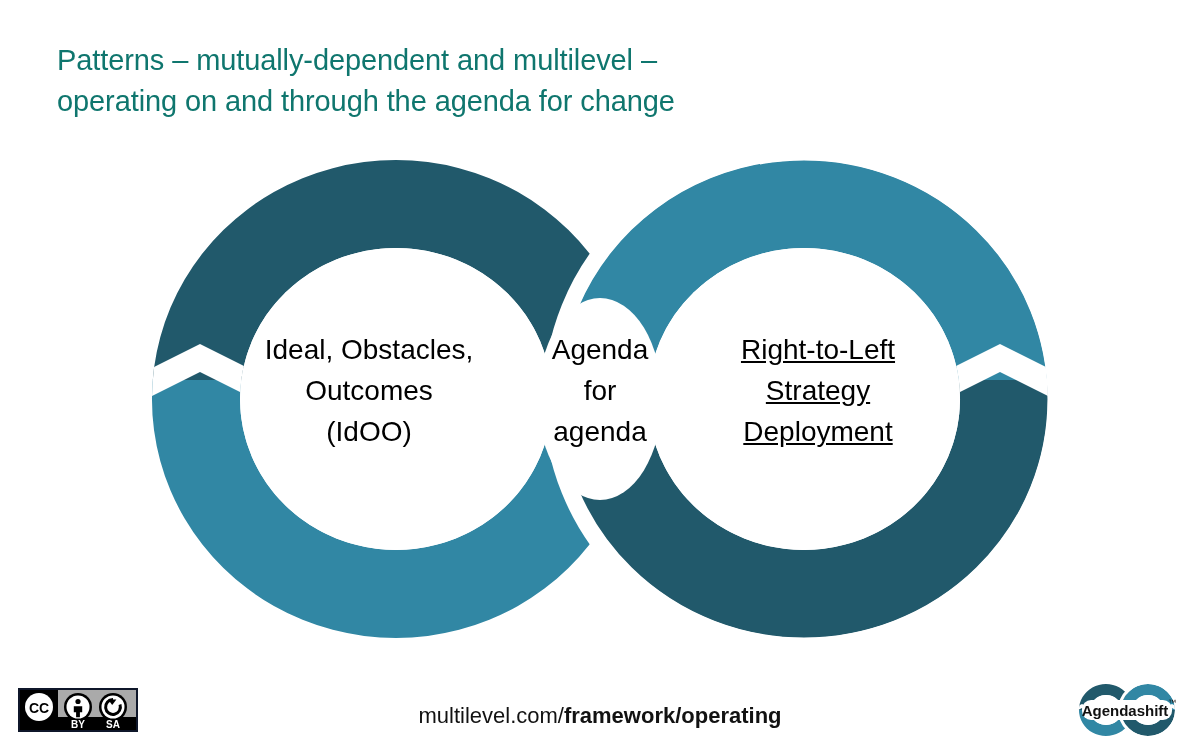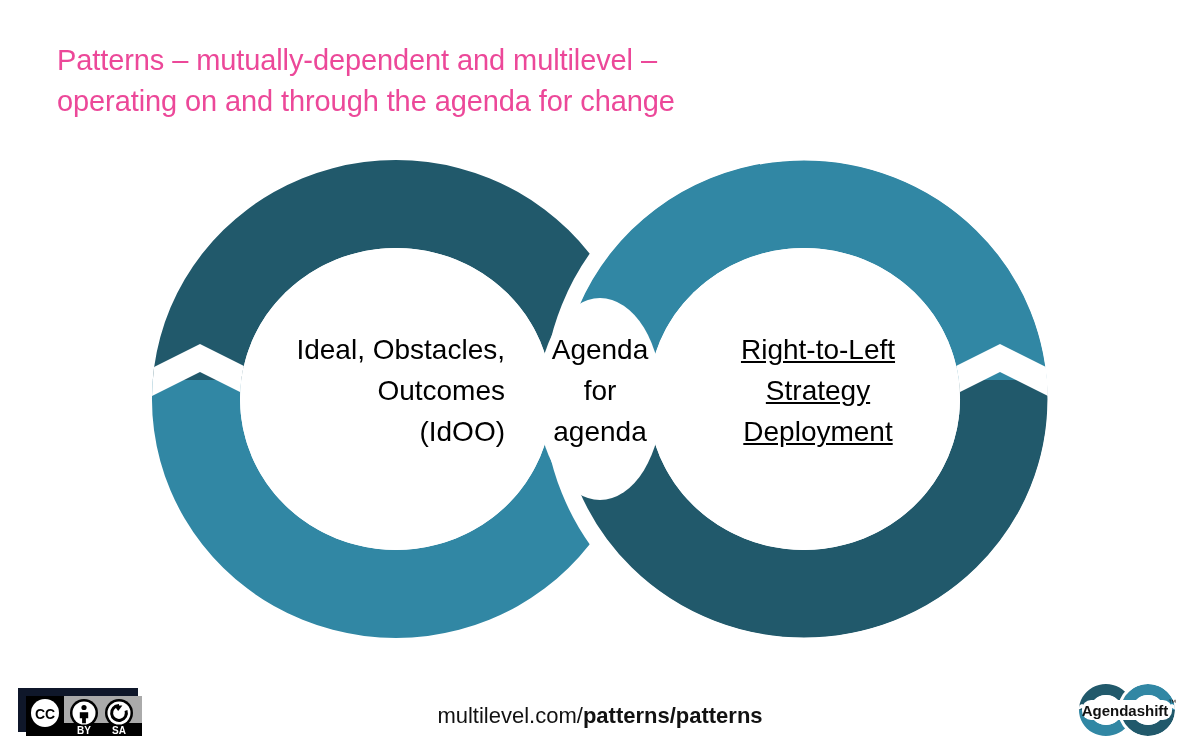--- a/index.html
+++ b/index.html
@@ -19,21 +19,21 @@
 
   
   .slide-title {
     position: absolute;
     left: 57px;
     top: 40px;
     width: 900px;
     font-size: 29px;
     line-height: 41px;
     font-weight: 400;
-    color: #ec4899;
+    color: #0f766e;
     letter-spacing: -0.1px;
     white-space: pre-line;
   }
 
   
   .diagram {
     position: absolute;
     left: 0;
     top: 0;
     width: 1200px;
@@ -51,21 +51,20 @@
     line-height: 41px;
     font-weight: 400;
     color: #000000;
     white-space: pre-line;
     pointer-events: none;
   }
   .lobe-left {
     left: 233px;
     top: 329px;
     width: 272px;
-    text-align: right;
   }
   .lobe-centre {
     left: 522px;
     top: 329px;
     width: 156px;
   }
   .lobe-right {
     left: 690px;
     top: 329px;
     width: 256px;
@@ -88,21 +87,21 @@
   }
 
   
   .cc-badge {
     position: absolute;
     left: 18px;
     top: 688px;
     width: 120px;
     height: 44px;
     background: #aaaaaa;
-    border: 8px solid #0f172a;
+    border: 2px solid #0f172a;
     box-sizing: border-box;
   }
   .cc-badge svg { display: block; }
 
   
   .brand-logo {
     position: absolute;
     left: 1068px;
     top: 678px;
     width: 118px;
@@ -181,21 +180,21 @@
 
 <div class="lobe-label lobe-centre">Agenda
 for
 agenda</div>
 
 <div class="lobe-label lobe-right">Right-to-Left
 Strategy
 Deployment</div>
 
 <div class="footer-url">
-  <span>multilevel.com/</span><span class="url-bold">patterns/patterns</span>
+  <span>multilevel.com/</span><span class="url-bold">framework/operating</span>
 </div>
 
 <div class="cc-badge">
   <svg width="116" height="40" viewBox="0 0 116 40" xmlns="http://www.w3.org/2000/svg">
     <rect x="0" y="0" width="116" height="40" fill="#aaaaaa"></rect>
     <rect x="0" y="27" width="116" height="13" fill="#000000"></rect>
     <rect x="0" y="0" width="38" height="40" fill="#000000"></rect>
 
     <circle cx="19" cy="17" r="14" fill="#ffffff"></circle>
     <text x="19" y="23" text-anchor="middle" font-family="'Liberation Sans', sans-serif" font-size="14" font-weight="bold" fill="#000000">CC</text>

